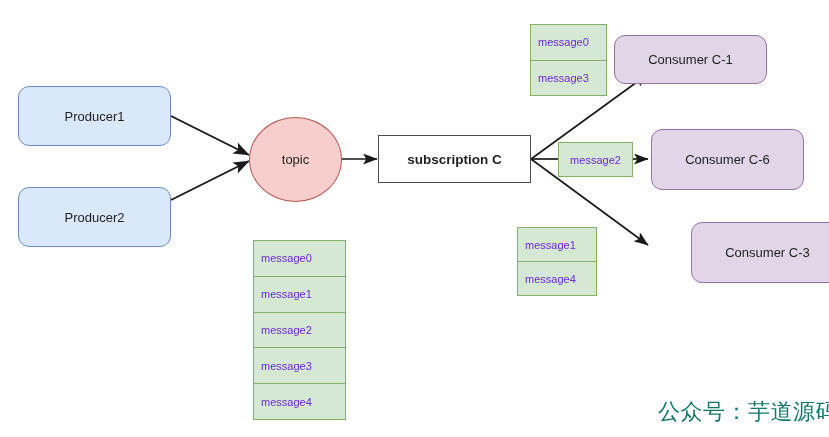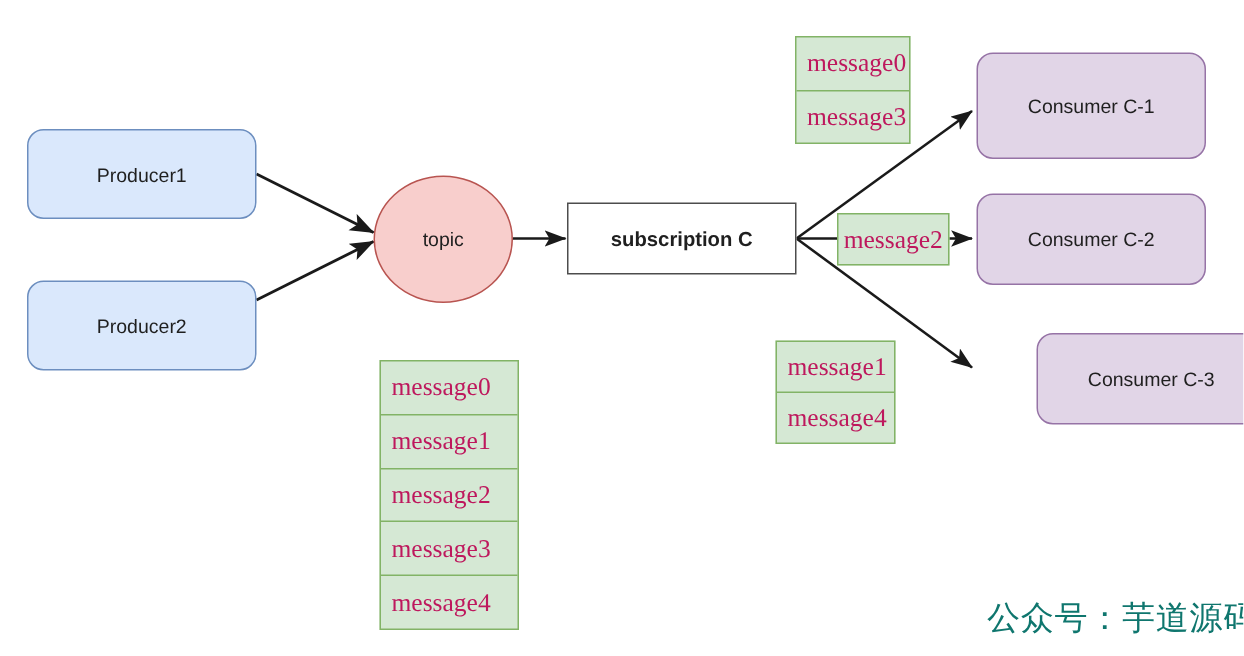--- a/index.html
+++ b/index.html
@@ -69,24 +69,23 @@
     z-index: 2;
     display: flex;
     flex-direction: column;
   }
   .msg-cell {
     box-sizing: border-box;
     flex: 1 1 0;
     display: flex;
     align-items: center;
     padding-left: 7px;
-    font-size: 17px;
-    color: #be185d;
+    font-size: 11px;
+    color: #6d28d9;
     border-bottom: 1.3px solid #82b366;
-    font-family: Liberation Serif, serif;
   }
   .msg-cell:last-child { border-bottom: none; }
 
   .msg-single {
     justify-content: center;
     padding-left: 0;
   }
 
   .watermark {
     position: absolute;
@@ -133,26 +132,26 @@
   </div>
 
   <div class="node subscription" style="left:378px; top:135px; width:153px; height:48px;">
     <span>subscription C</span>
   </div>
 
   <div class="node topic" style="left:249px; top:117px; width:93px; height:85px;">
     <span>topic</span>
   </div>
 
-  <div class="node consumer" style="left:651px; top:35px; width:153px; height:71px;">
+  <div class="node consumer" style="left:614px; top:35px; width:153px; height:49px;">
     <span>Consumer C-1</span>
   </div>
 
   <div class="node consumer" style="left:651px; top:129px; width:153px; height:61px;">
-    <span>Consumer C-2</span>
+    <span>Consumer C-6</span>
   </div>
 
   <div class="node consumer" style="left:651px; top:222px; width:153px; height:61px;margin-left:40px;">
     <span>Consumer C-3</span>
   </div>
 
   <div class="msg-stack" style="left:253px; top:240px; width:93px; height:180px;">
     <div class="msg-cell">message0</div>
     <div class="msg-cell">message1</div>
     <div class="msg-cell">message2</div>

